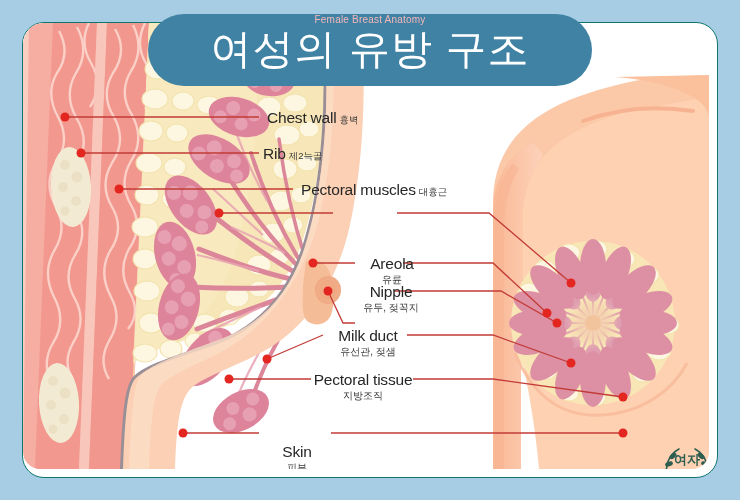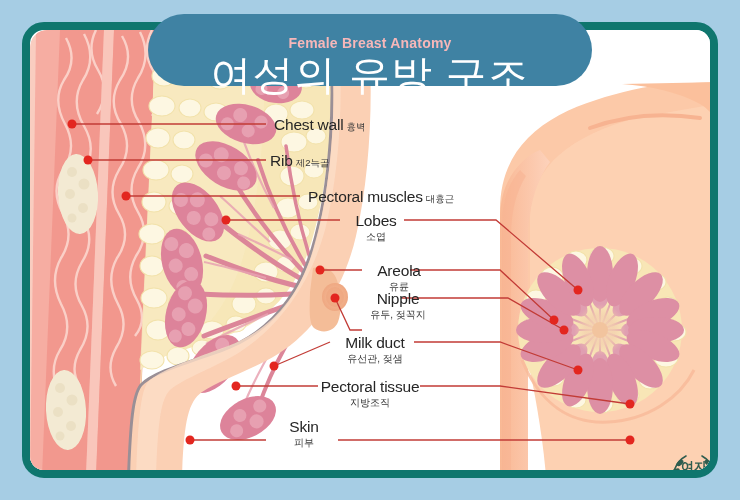--- a/index.html
+++ b/index.html
@@ -21,21 +21,21 @@
 
   
   .card {
     position: absolute;
     left: 22px;
     top: 22px;
     width: 696px;
     height: 456px;
     background: #ffffff;
     border-radius: 22px;
-    border: 8px solid #0f766e;
+    border: 1px solid #0f766e;
     box-sizing: border-box;
     overflow: hidden;
   }
   .card-clip {
     position: absolute;
     left: 0; top: 0;
     width: 686px;
     height: 446px;
     border-radius: 17px;
     overflow: hidden;
@@ -49,24 +49,24 @@
     left: 148px;
     top: 14px;
     width: 444px;
     height: 72px;
     background: #3f82a3;
     border-radius: 36px;
     z-index: 40;
     text-align: center;
   }
   .banner-sub {
-    margin-top: 21px;
+    margin-top: 0;
     color: #f7b7b9;
-    font-size: 14px;
-    font-weight: bold;
+    font-size: 10px;
+    font-weight: normal;
     letter-spacing: .2px;
   }
   .banner-title {
     margin-top: 1px;
     color: #ffffff;
     font-size: 41px;
     font-weight: normal;
     letter-spacing: 1px;
     line-height: 1.15;
   }
@@ -523,24 +523,20 @@
       </div>
 
       <div class="label" style="left:240px; top:122px;">
         <span class="en">Rib</span><span class="ko-inline">제2늑골</span>
       </div>
 
       <div class="label" style="left:278px; top:158px;">
         <span class="en">Pectoral muscles</span><span class="ko-inline">대흉근</span>
       </div>
 
-      <div class="label" style="left:318px; top:182px; width:56px;">
-        <span class="en">Lobes</span>
-        <span class="ko-below">소엽</span>
-      </div>
 
       <div class="label" style="left:338px; top:232px; width:62px;">
         <span class="en">Areola</span>
         <span class="ko-below">유륜</span>
       </div>
 
       <div class="label" style="left:336px; top:260px; width:64px;">
         <span class="en">Nipple</span>
         <span class="ko-below">유두, 젖꼭지</span>
       </div>
@@ -548,21 +544,21 @@
       <div class="label" style="left:302px; top:304px; width:86px;">
         <span class="en">Milk duct</span>
         <span class="ko-below">유선관, 젖샘</span>
       </div>
 
       <div class="label" style="left:286px; top:348px; width:108px;">
         <span class="en">Pectoral tissue</span>
         <span class="ko-below">지방조직</span>
       </div>
 
-      <div class="label" style="left:244px; top:388px; width:60px;">
+      <div class="label" style="left:244px; top:420px; width:60px;">
         <span class="en">Skin</span>
         <span class="ko-below">피부</span>
       </div>
 
       <div class="logo">
         <svg width="56" height="52" viewBox="0 0 56 52">
           <g stroke="#2f5d4f" stroke-width="1.6" fill="none" stroke-linecap="round">
             <path d="M20,8 C9,14 5,26 9,38 C11,44 15,48 20,50"></path>
             <path d="M36,8 C47,14 51,26 47,38 C45,44 41,48 36,50"></path>
           </g>

